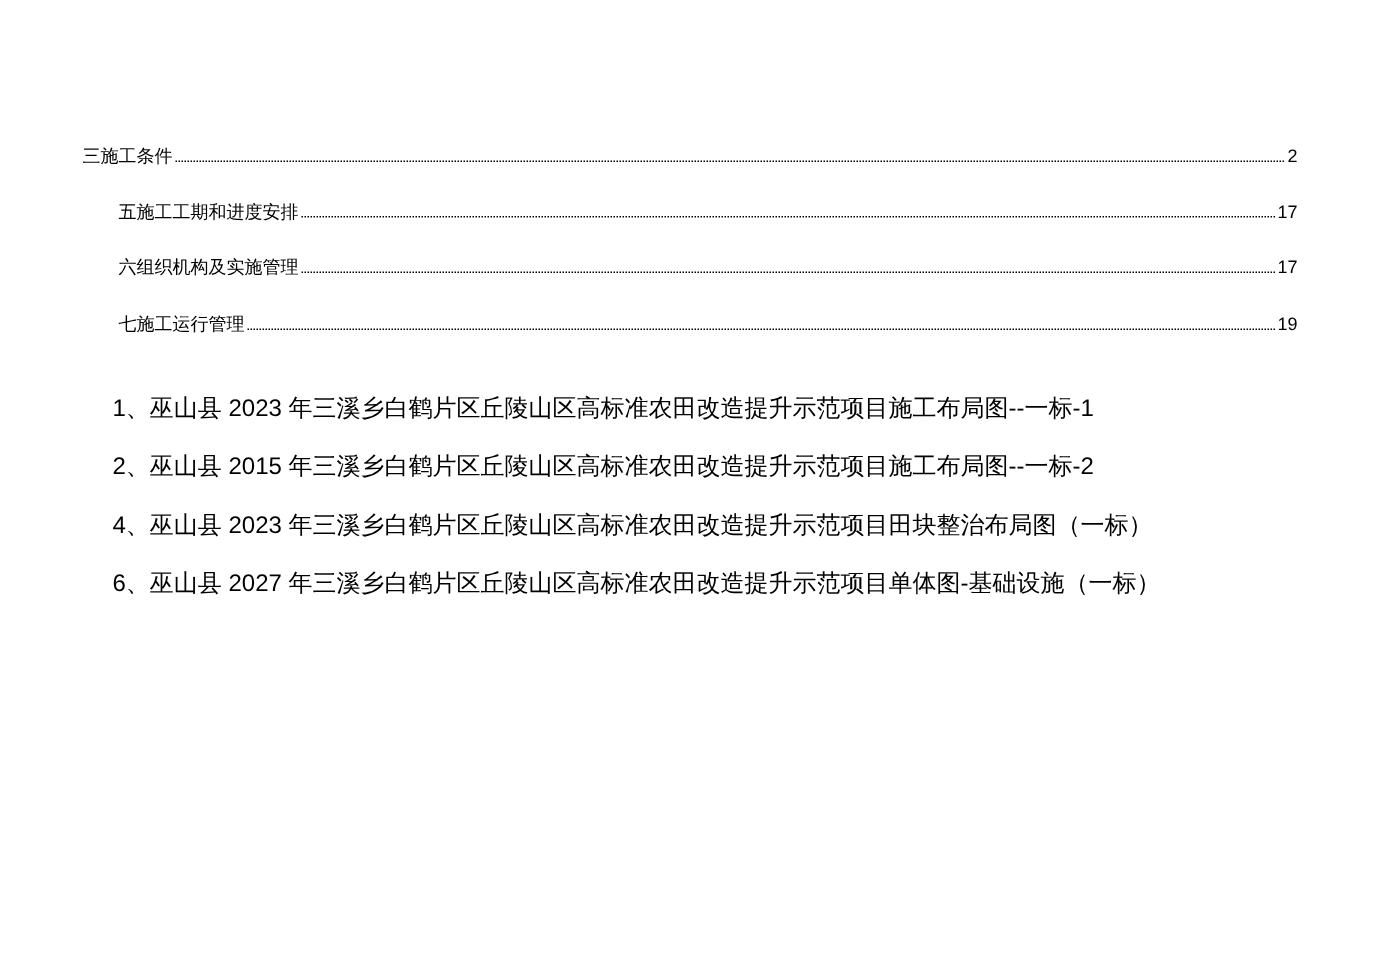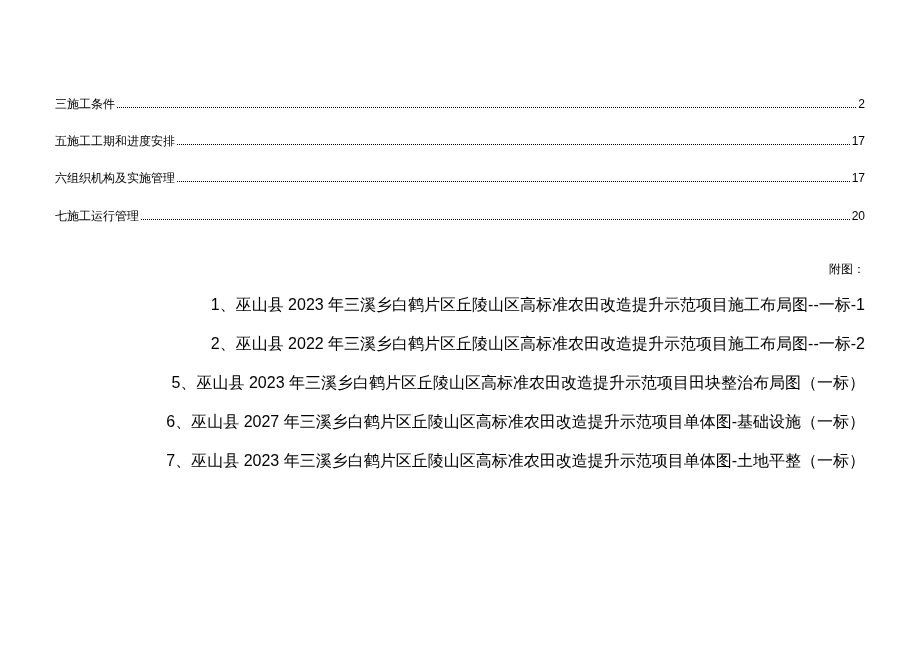--- a/index.html
+++ b/index.html
@@ -1,19 +1,18 @@
 <!DOCTYPE html>
 <html><head>
   <meta charset="utf-8">
   <style>
     * {
       margin: 0;
       padding: 0;
       box-sizing: border-box;
-      text-align: right;
     }
     body {
       width: 920px;
       height: 651px;
       background: #ffffff;
       font-family: "Microsoft YaHei", "SimSun", sans-serif;
       font-size: 12px;
       color: #000000;
       padding: 95px 55px 40px 55px;
     }
@@ -21,20 +20,21 @@
       margin-bottom: 30px;
     }
     .toc-line {
       display: flex;
       align-items: baseline;
       margin-bottom: 8px;
       line-height: 1.6;
     }
     .toc-line.spaced {
       margin-top: 18px;
+      margin-left: 24px;
     }
     .toc-title {
       white-space: nowrap;
       font-size: 12px;
     }
     .toc-dots {
       flex: 1;
       border-bottom: 1px dotted #000;
       margin: 0 2px 3px 2px;
       min-width: 10px;
@@ -74,26 +74,24 @@
     <span class="toc-page">17</span>
   </div>
   <div class="toc-line spaced">
     <span class="toc-title">六组织机构及实施管理</span>
     <span class="toc-dots"></span>
     <span class="toc-page">17</span>
   </div>
   <div class="toc-line spaced">
     <span class="toc-title">七施工运行管理</span>
     <span class="toc-dots"></span>
-    <span class="toc-page">20</span>
+    <span class="toc-page">19</span>
   </div>
 </div>
 
 <div class="attachment-section">
-  <div class="attachment-header">附图：</div>
   <div class="attachment-list">
     <div class="attachment-item">1、巫山县 2023 年三溪乡白鹤片区丘陵山区高标准农田改造提升示范项目施工布局图--一标-1</div>
-    <div class="attachment-item">2、巫山县 2022 年三溪乡白鹤片区丘陵山区高标准农田改造提升示范项目施工布局图--一标-2</div>
-    <div class="attachment-item">5、巫山县 2023 年三溪乡白鹤片区丘陵山区高标准农田改造提升示范项目田块整治布局图（一标）</div>
+    <div class="attachment-item">2、巫山县 2015 年三溪乡白鹤片区丘陵山区高标准农田改造提升示范项目施工布局图--一标-2</div>
+    <div class="attachment-item">4、巫山县 2023 年三溪乡白鹤片区丘陵山区高标准农田改造提升示范项目田块整治布局图（一标）</div>
     <div class="attachment-item">6、巫山县 2027 年三溪乡白鹤片区丘陵山区高标准农田改造提升示范项目单体图-基础设施（一标）</div>
-    <div class="attachment-item">7、巫山县 2023 年三溪乡白鹤片区丘陵山区高标准农田改造提升示范项目单体图-土地平整（一标）</div>
   </div>
 </div>
 
 </body></html>

